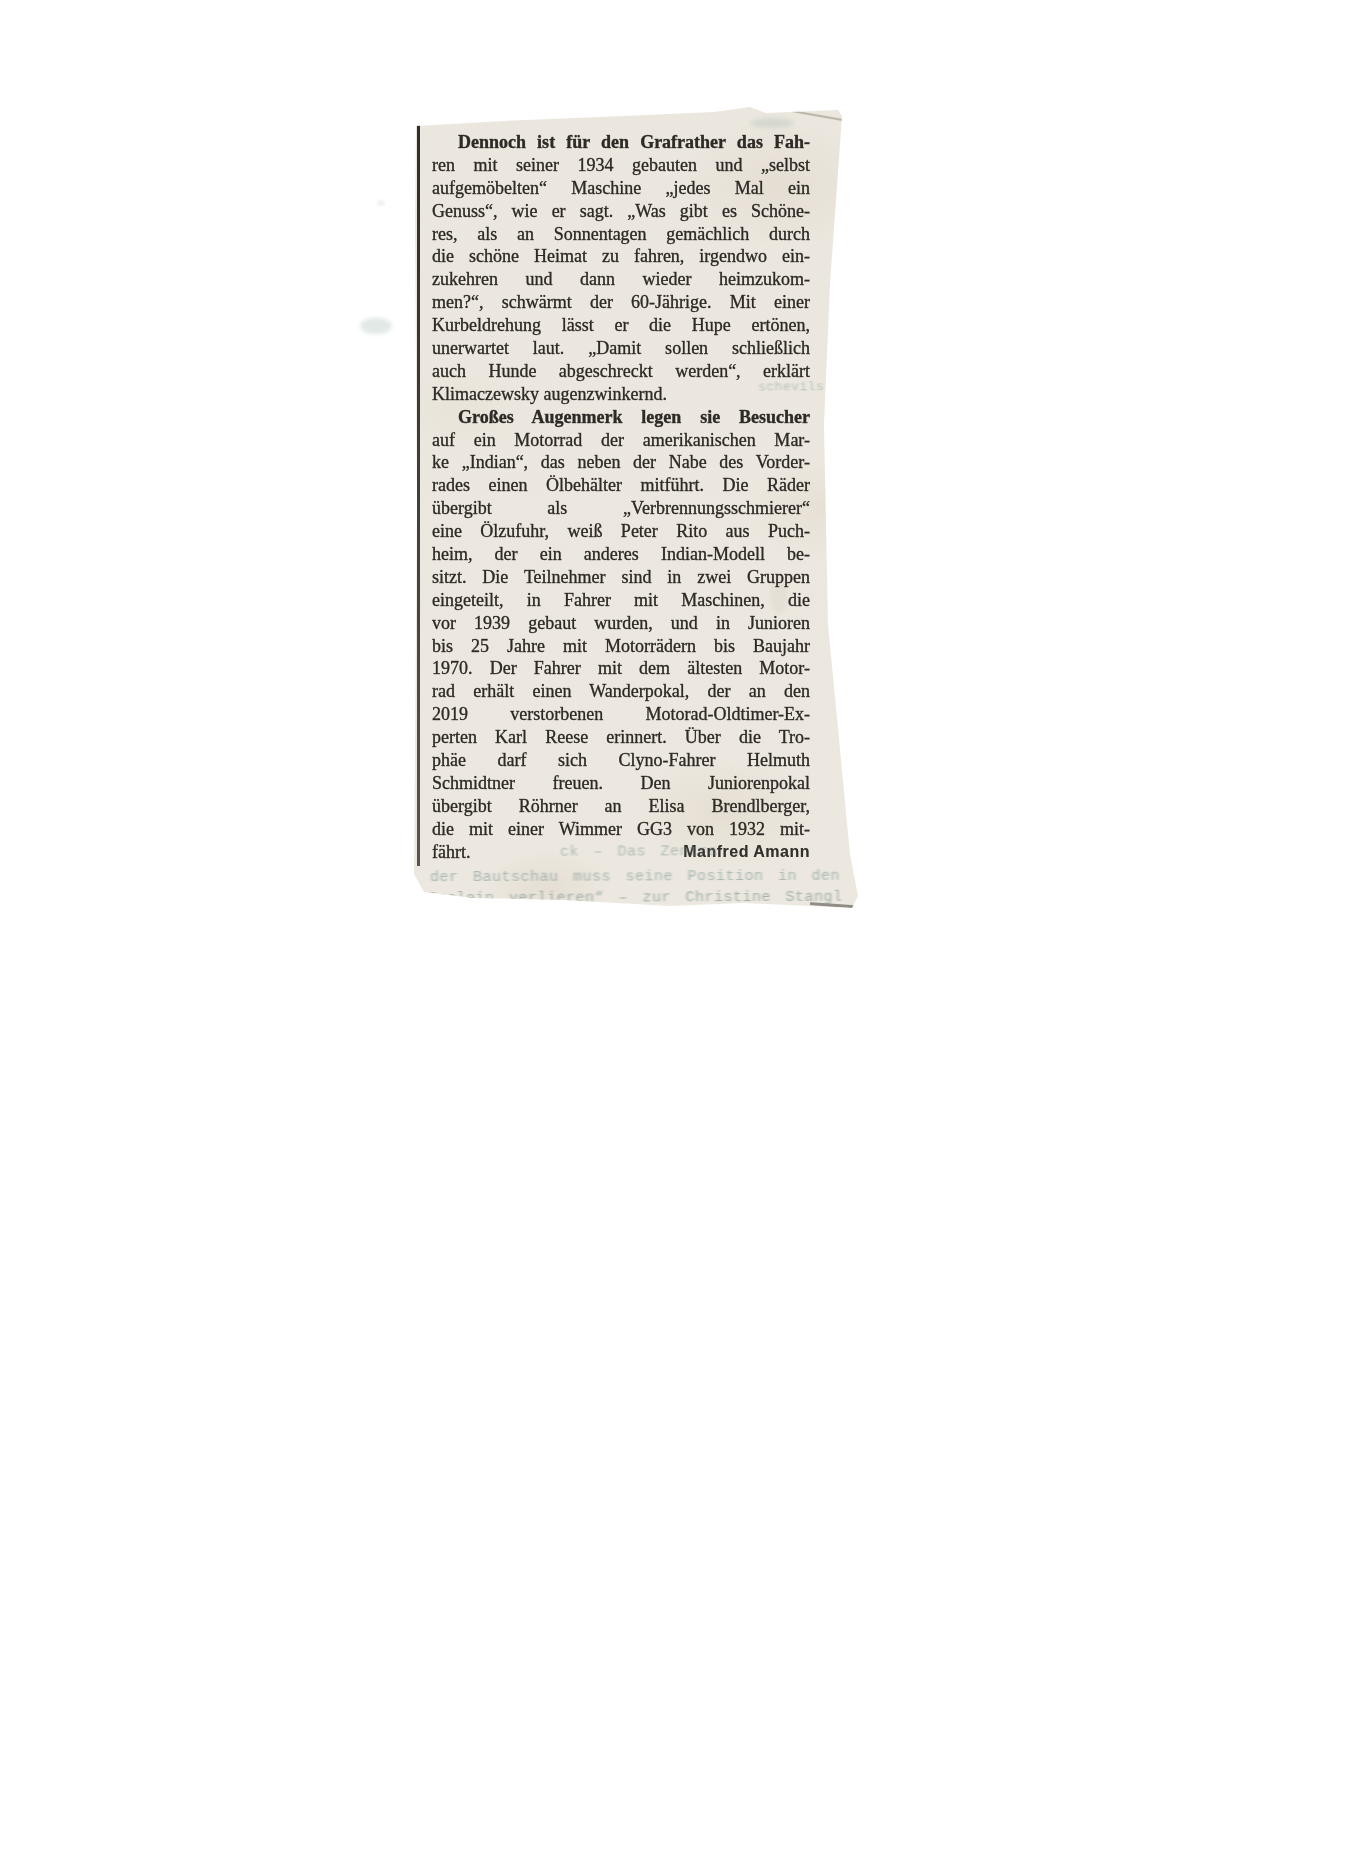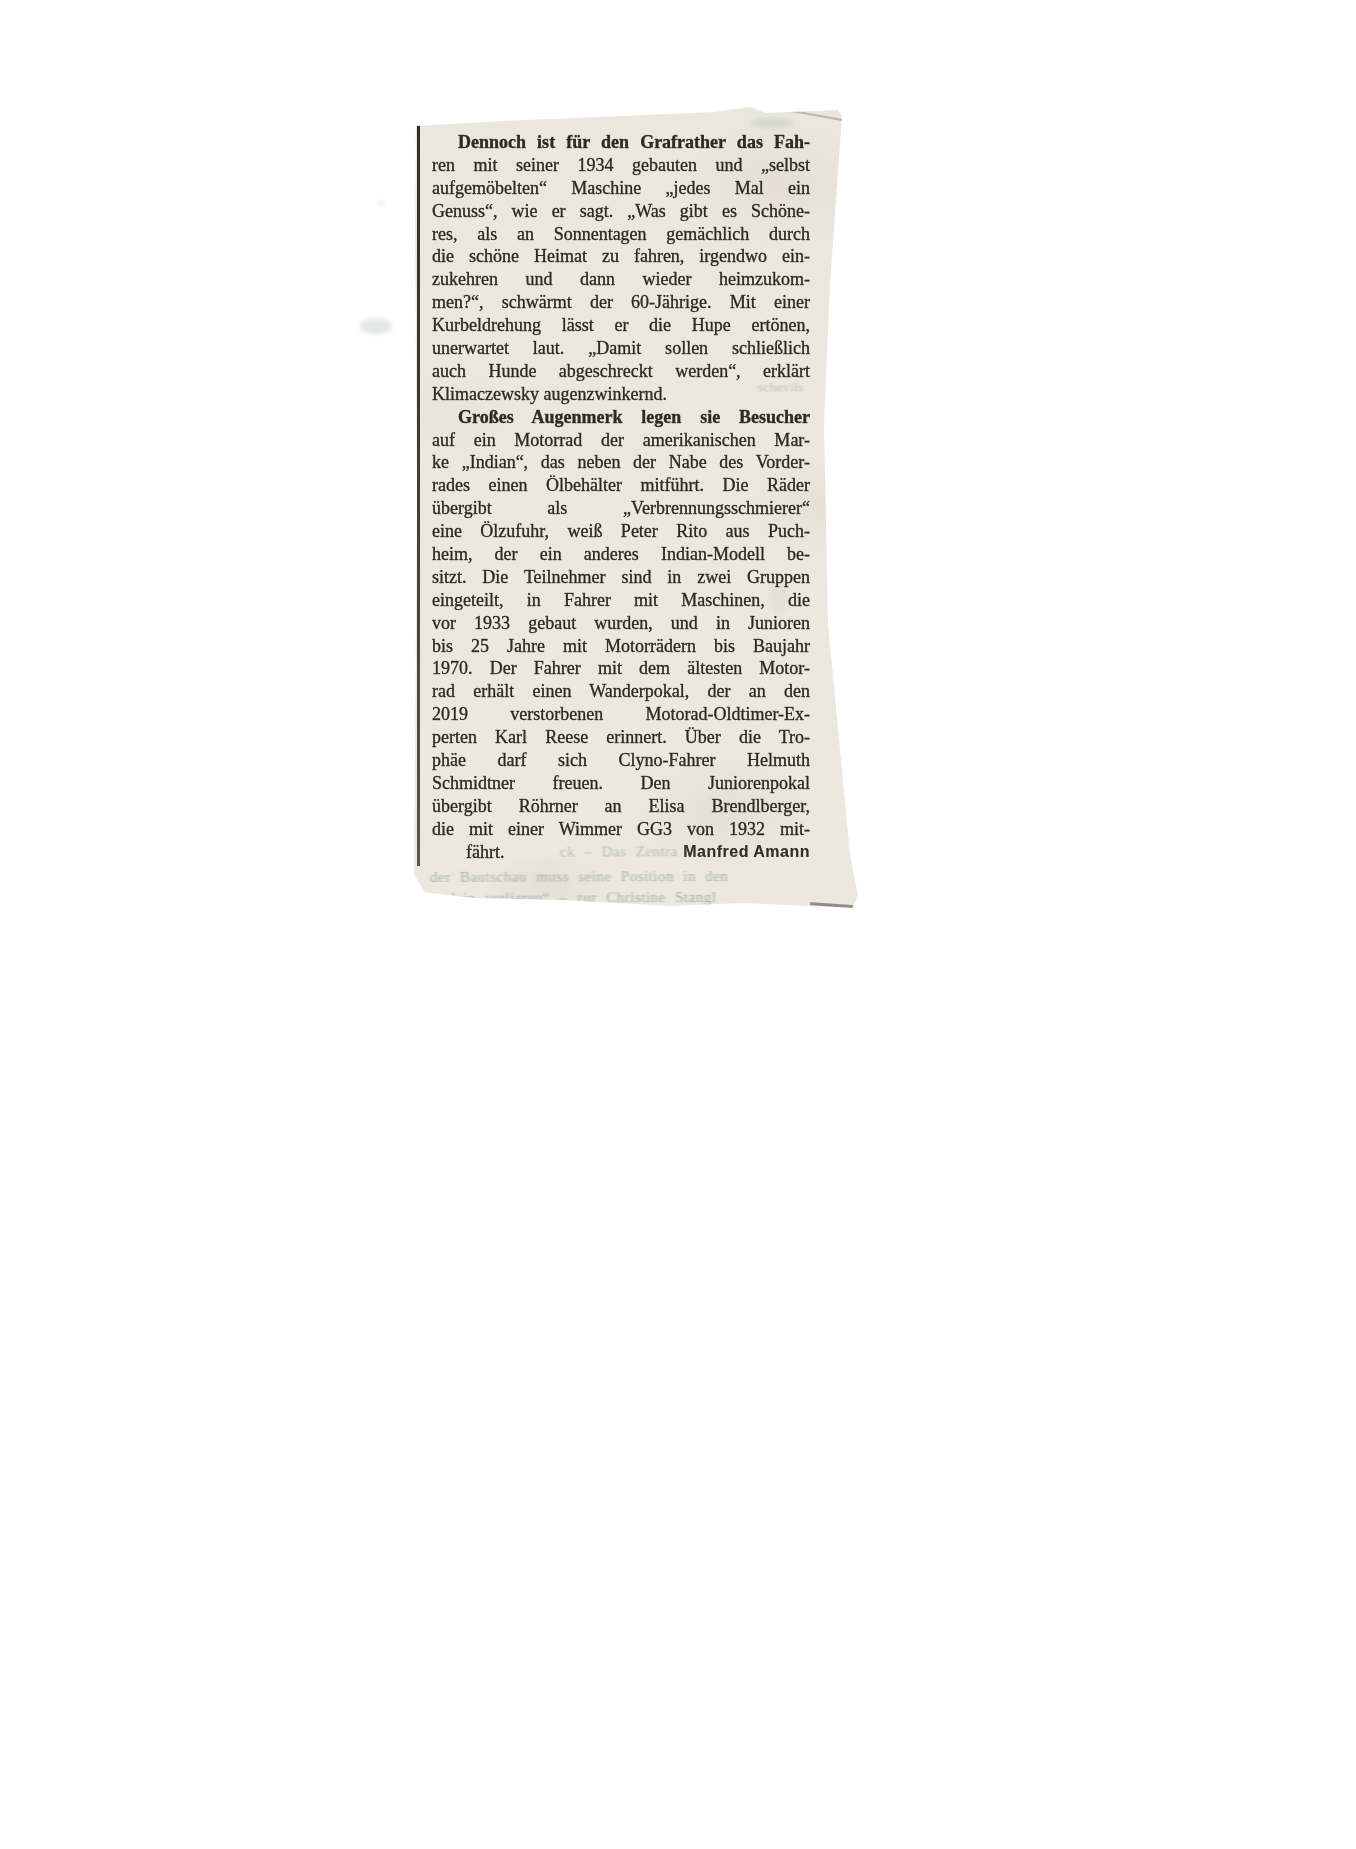--- a/index.html
+++ b/index.html
@@ -42,32 +42,32 @@
     text-shadow:0 0 .4px rgba(60,54,48,.35);
   }
   .line{
     height:22.9px;overflow:hidden;
     text-align:justify;text-align-last:justify;
   }
   .indent{text-indent:26px;font-weight:bold;}
   #para1 .line:last-child{text-align-last:left;}
 
   .byline-row{
-    height:22.9px;display:flex;justify-content:space-between;align-items:flex-end;margin-left:34px;
+    height:22.9px;display:flex;justify-content:space-between;align-items:flex-end;
   }
   .byline{
     font-family:"Liberation Sans", sans-serif;
     font-weight:700;font-size:16px;letter-spacing:.5px;
     -webkit-text-stroke:0;color:#33302b;
   }
 
   
   .bleed{
     position:absolute;
-    font-family:Liberation Serif, serif;
+    font-family:Liberation Mono, monospace;
     color:rgba(108,140,134,.55);
     filter:blur(.8px);
     letter-spacing:.5px;word-spacing:5px;
     transform:rotate(-.2deg) scaleY(.95);
     white-space:nowrap;
   }
   .bleed-1{left:146px;top:740px;font-size:15px;color:rgba(120,145,140,.5);}
   .bleed-2{left:16px;top:765px;font-size:15px;}
   .bleed-3{left:14px;top:786px;font-size:15px;color:rgba(112,138,132,.6);}
   .bleed-margin{left:344px;top:276px;font-size:13px;color:rgba(120,150,140,.45);}
@@ -122,21 +122,21 @@
     <div id="para2">
         <div class="line indent">Großes Augenmerk legen sie Besucher</div>
         <div class="line">auf ein Motorrad der amerikanischen Mar-</div>
         <div class="line">ke „Indian“, das neben der Nabe des Vorder-</div>
         <div class="line">rades einen Ölbehälter mitführt. Die Räder</div>
         <div class="line">übergibt als „Verbrennungsschmierer“</div>
         <div class="line">eine Ölzufuhr, weiß Peter Rito aus Puch-</div>
         <div class="line">heim, der ein anderes Indian-Modell be-</div>
         <div class="line">sitzt. Die Teilnehmer sind in zwei Gruppen</div>
         <div class="line">eingeteilt, in Fahrer mit Maschinen, die</div>
-        <div class="line">vor 1933 gebaut wurden, und in Junioren</div>
+        <div class="line">vor 1939 gebaut wurden, und in Junioren</div>
         <div class="line">bis 25 Jahre mit Motorrädern bis Baujahr</div>
         <div class="line">1970. Der Fahrer mit dem ältesten Motor-</div>
         <div class="line">rad erhält einen Wanderpokal, der an den</div>
         <div class="line">2019 verstorbenen Motorad-Oldtimer-Ex-</div>
         <div class="line">perten Karl Reese erinnert. Über die Tro-</div>
         <div class="line">phäe darf sich Clyno-Fahrer Helmuth</div>
         <div class="line">Schmidtner freuen. Den Juniorenpokal</div>
         <div class="line">übergibt Röhrner an Elisa Brendlberger,</div>
         <div class="line">die mit einer Wimmer GG3 von 1932 mit-</div>
       </div>

